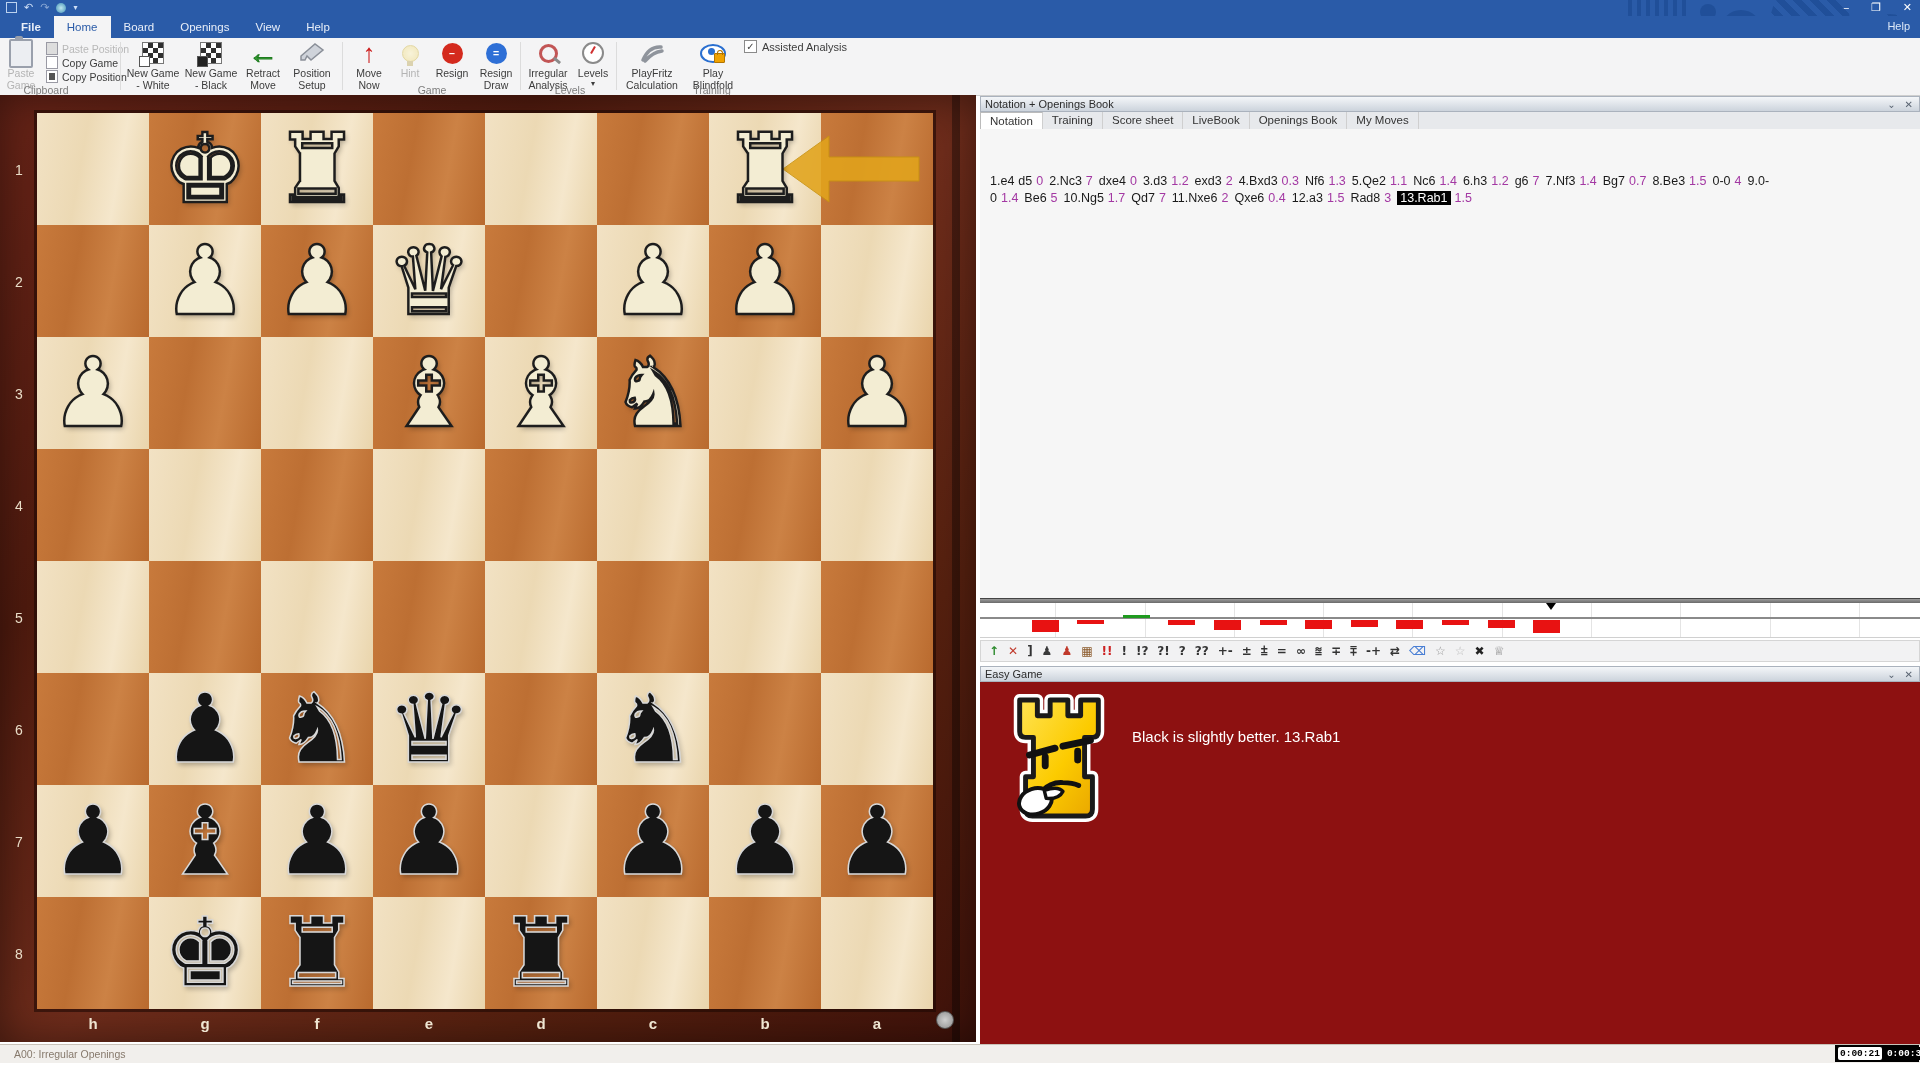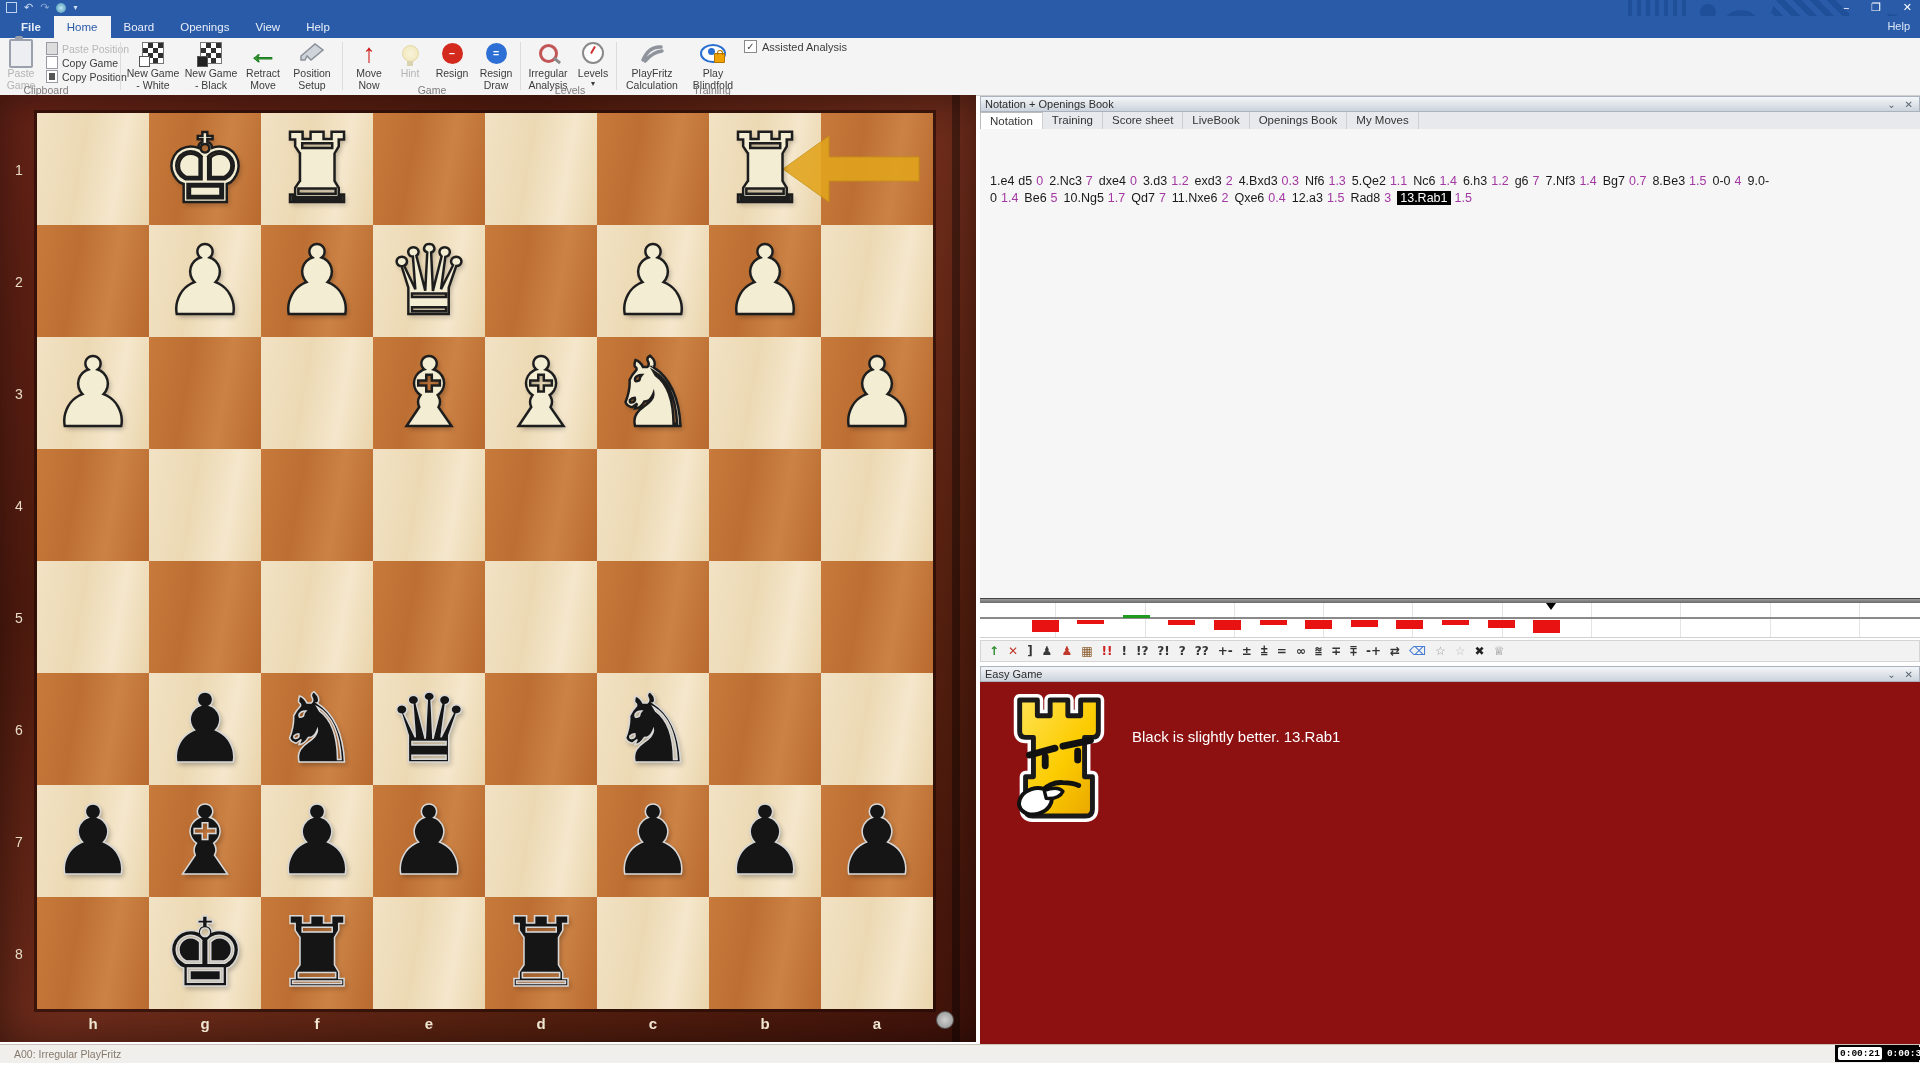--- a/index.html
+++ b/index.html
@@ -494,18 +494,18 @@
     <path d="M42,101 Q52,91 64,92 Q74,92 80,95" stroke="#111" stroke-width="5" fill="none" stroke-linecap="round"></path>
     <g>
       <ellipse cx="36" cy="111" rx="17" ry="13" fill="#ffffff" stroke="#111" stroke-width="4" transform="rotate(-18 36 111)"></ellipse>
       <path d="M45,100 Q59,95 64,101 Q60,109 47,108 Z" fill="#ffffff" stroke="#111" stroke-width="3.5" stroke-linejoin="round"></path>
     </g>
   </svg>
   <div id="engine-msg">Black is slightly better.  13.Rab1</div>
 </div>
 
 <div id="statusbar" class="abs">
-  <span id="status-left">A00: Irregular PlayFritz</span>
+  <span id="status-left">A00: Irregular Openings</span>
   <div id="clockbox">
     <span class="clock white-clock">0:00:21</span>
     <span class="clock black-clock">0:00:37</span>
   </div>
 </div>
 
 </body></html>

